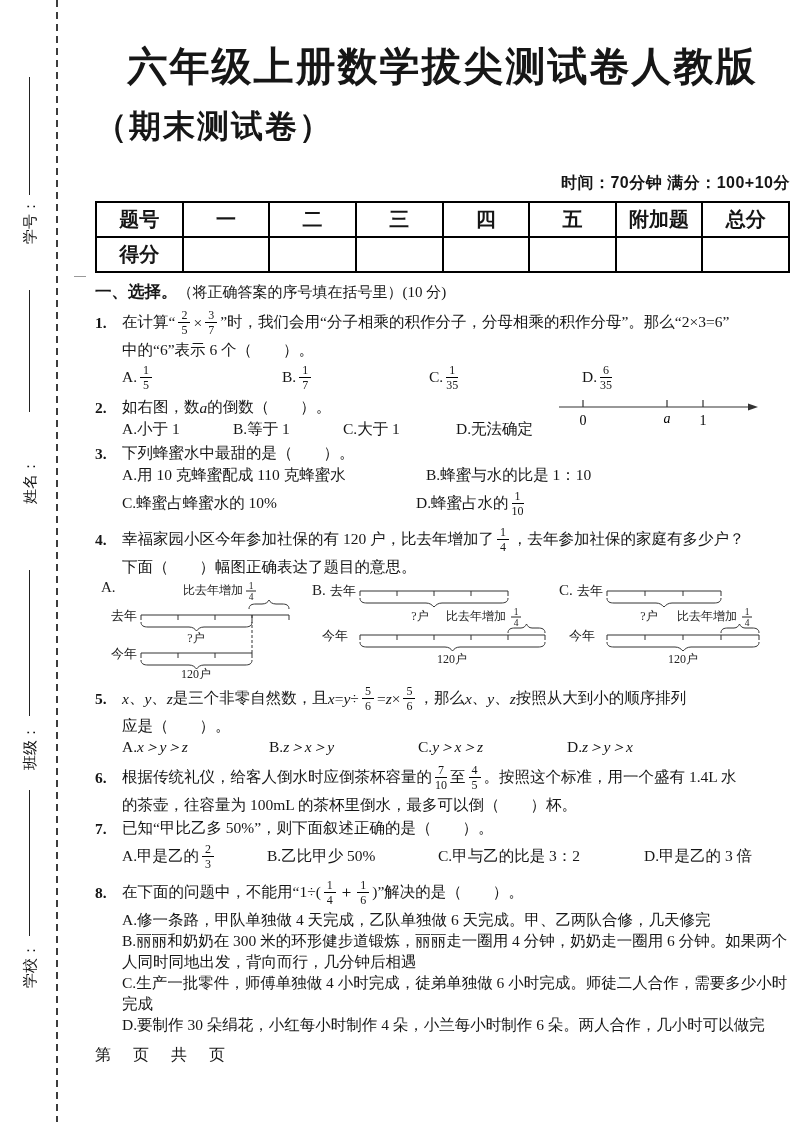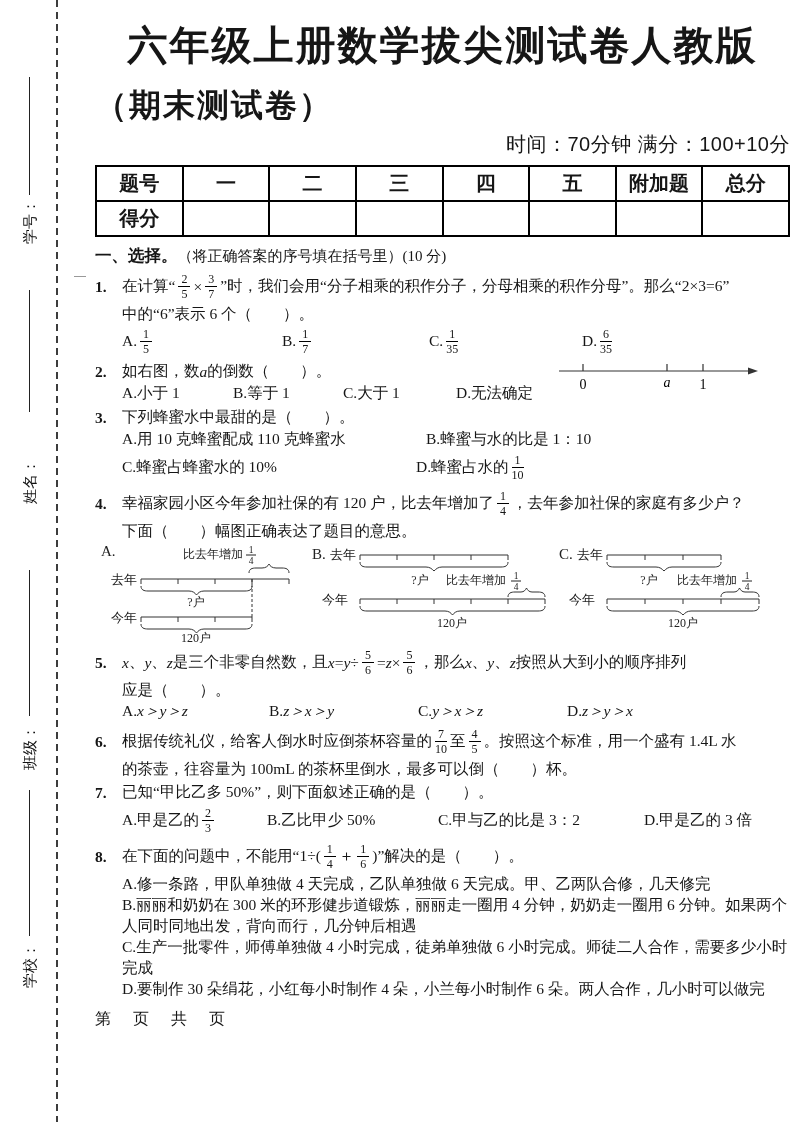--- a/index.html
+++ b/index.html
@@ -9,23 +9,23 @@
 
   
   .fold-line{position:absolute;left:56px;top:0;height:1122px;width:2px;
              background:repeating-linear-gradient(to bottom,#3c3c3c 0 7px,transparent 7px 12px);}
   .fold-tick{position:absolute;left:74px;top:276px;width:12px;height:1px;background:#999;}
   .write-line{position:absolute;left:29px;width:1px;background:#222;}
   .side-label{position:absolute;left:-7px;width:74px;text-align:center;font-size:15px;
               transform:rotate(-90deg);font-family:"Liberation Sans","DejaVu Sans",sans-serif;color:#111;}
 
   .main{position:absolute;left:95px;top:0;width:695px;}
-  .title{margin-top:20px;text-align:center;font-size:40px;font-weight:700;letter-spacing:2px;line-height:1.25;}
+  .title{margin-top:41px;text-align:center;font-size:40px;font-weight:700;letter-spacing:2px;line-height:1.25;}
   .subtitle{margin-top:14px;text-align:left;font-size:32px;font-weight:700;letter-spacing:2px;}
-  .exam-info{margin-top:3px;text-align:right;font-size:20px;font-weight:400;letter-spacing:.5px;}
+  .exam-info{margin-top:24px;text-align:right;font-size:16px;font-weight:700;letter-spacing:.5px;}
 
   table.score{width:100%;border-collapse:collapse;margin-top:7px;table-layout:fixed;}
   table.score td{border:2px solid #000;height:33px;text-align:center;font-size:20px;font-weight:700;
                  font-family:"Liberation Sans","DejaVu Sans",sans-serif;padding:0;}
 
   .section-head{margin-top:8px;font-size:15px;}
   .section-head .b{font-weight:700;font-size:16.5px;font-family:"Liberation Sans","DejaVu Sans",sans-serif;}
 
   .q{position:relative;margin-top:3px;font-size:15.5px;}
   .qtop{display:flex;align-items:center;}

